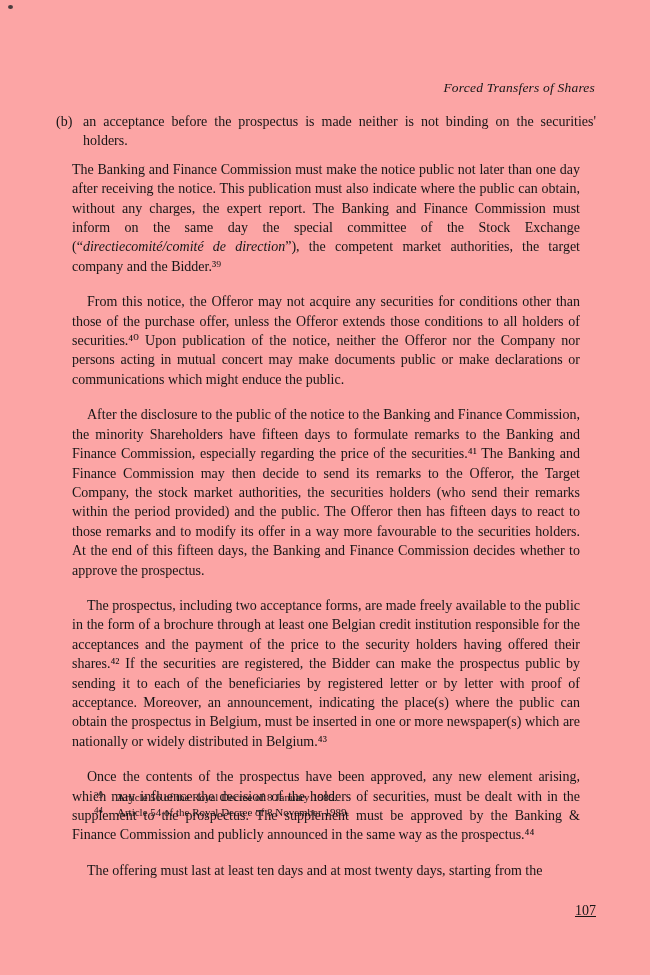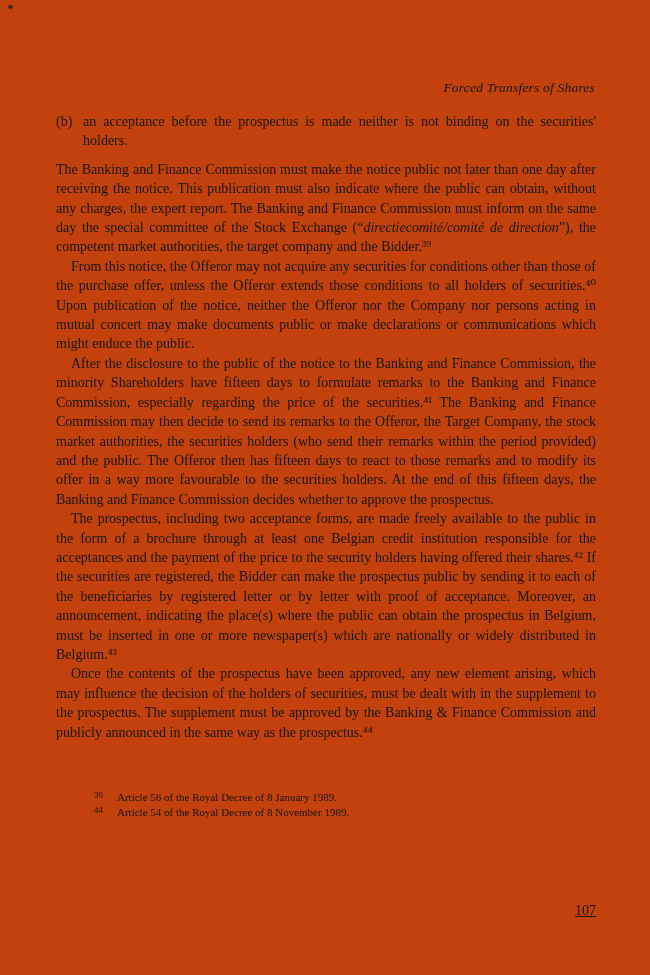--- a/index.html
+++ b/index.html
@@ -4,21 +4,21 @@
 <style>
   html, body {
     margin: 0;
     padding: 0;
     background: #ffffff;
   }
   .page {
     position: relative;
     width: 650px;
     height: 975px;
-    background: #c2410c;
+    background: #fca5a5;
     box-sizing: border-box;
     font-family: "Liberation Serif", "DejaVu Serif", serif;
     color: #161616;
     overflow: hidden;
   }
   .speck {
     position: absolute;
     left: 8px;
     top: 5px;
     width: 5px;
@@ -48,21 +48,21 @@
     display: flex;
   }
   .li-marker {
     flex: 0 0 27px;
   }
   .li-text {
     flex: 1;
     text-align: justify;
   }
   .para {
-    margin: 0;
+    margin: 16px;
     text-align: justify;
   }
   .para.first {
     margin-top: 9px;
   }
   .para.ind {
     text-indent: 15px;
   }
   .italic {
     font-style: italic;
@@ -120,20 +120,21 @@
     <p class="para first"><span>The Banking and Finance Commission must make the notice public not later than one day after receiving the notice. This publication must also indicate where the public can obtain, without any charges, the expert report. The Banking and Finance Commission must inform on the same day the special committee of the Stock Exchange (“</span><span class="italic">directiecomité/comité de direction</span><span>”), the competent market authorities, the target company and the Bidder.³⁹</span></p>
 
     <p class="para ind">From this notice, the Offeror may not acquire any securities for conditions other than those of the purchase offer, unless the Offeror extends those conditions to all holders of securities.⁴⁰ Upon publication of the notice, neither the Offeror nor the Company nor persons acting in mutual concert may make documents public or make declarations or communications which might enduce the public.</p>
 
     <p class="para ind">After the disclosure to the public of the notice to the Banking and Finance Commission, the minority Shareholders have fifteen days to formulate remarks to the Banking and Finance Commission, especially regarding the price of the securities.⁴¹ The Banking and Finance Commission may then decide to send its remarks to the Offeror, the Target Company, the stock market authorities, the securities holders (who send their remarks within the period provided) and the public. The Offeror then has fifteen days to react to those remarks and to modify its offer in a way more favourable to the securities holders. At the end of this fifteen days, the Banking and Finance Commission decides whether to approve the prospectus.</p>
 
     <p class="para ind">The prospectus, including two acceptance forms, are made freely available to the public in the form of a brochure through at least one Belgian credit institution responsible for the acceptances and the payment of the price to the security holders having offered their shares.⁴² If the securities are registered, the Bidder can make the prospectus public by sending it to each of the beneficiaries by registered letter or by letter with proof of acceptance. Moreover, an announcement, indicating the place(s) where the public can obtain the prospectus in Belgium, must be inserted in one or more newspaper(s) which are nationally or widely distributed in Belgium.⁴³</p>
 
     <p class="para ind">Once the contents of the prospectus have been approved, any new element arising, which may influence the decision of the holders of securities, must be dealt with in the supplement to the prospectus. The supplement must be approved by the Banking &amp; Finance Commission and publicly announced in the same way as the prospectus.⁴⁴</p>
 
+    <p class="para ind">The offering must last at least ten days and at most twenty days, starting from the</p>
   </div>
 
   <div class="footnotes">
 
     <div class="footnote">
       <span class="fn-marker">39</span>
       <span class="fn-text">Article 56 of the Royal Decree of 8 January 1989.</span>
     </div>
 
 

